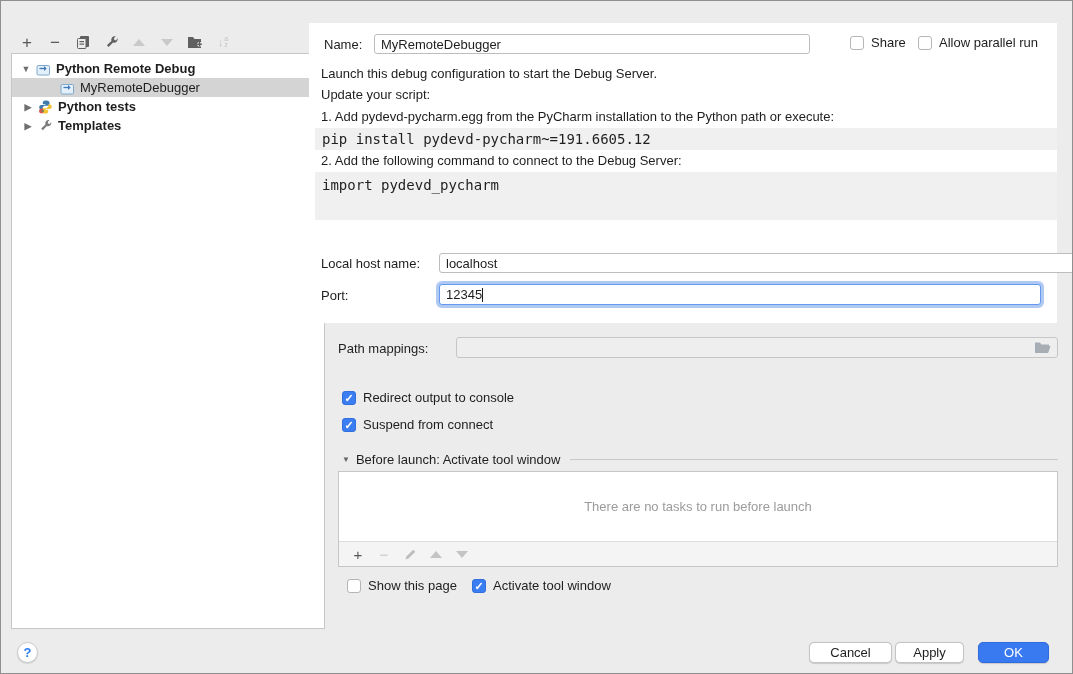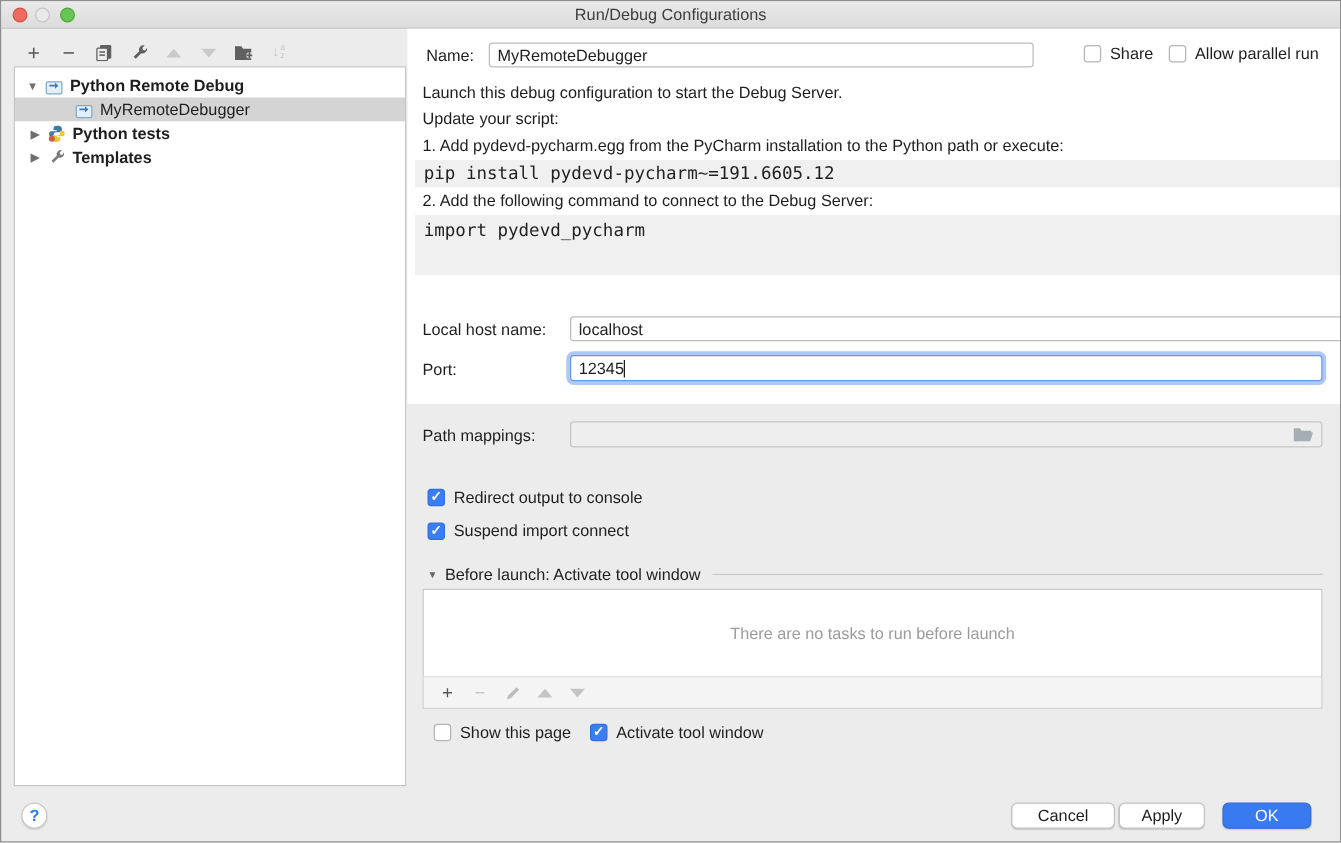--- a/index.html
+++ b/index.html
@@ -35,21 +35,21 @@
   .trow { height:19px; display:flex; align-items:center; font-size:13px; white-space:nowrap; }
   .trow .chev { width:12px; text-align:center; font-size:9px; color:#6f6f6f; }
   .trow .ticon { width:15px; height:14px; margin:0 5px 0 4px; flex:0 0 auto; }
   .trow.bold { font-weight:bold; }
   .trow.selected { background:#d4d4d4; }
   .pad1 { padding-left:8px; }
   .pad2 { padding-left:44px; }
   .pad3 { padding-left:10px; }
 
   
-  .right-white { position:absolute; left:325px; top:22px; width:748px; height:300px; background:#fff; }
+  .right-white { position:absolute; left:308px; top:22px; width:748px; height:300px; background:#fff; }
   .abs { position:absolute; }
   .lbl { font-size:13px; color:#1e1e1e; }
   .field { background:#fff; border:1px solid #bdbdbd; border-radius:3px; height:20px;
     font-family:"Liberation Sans", sans-serif; font-size:13px; color:#1e1e1e; padding:0 6px; }
   input.field { outline:none; width:100%; }
   .field-row { display:flex; align-items:center; }
   .focused { border:1px solid #639af0; box-shadow:0 0 0 3px rgba(111,157,233,.55); }
   .caret { display:inline-block; width:1px; height:14px; background:#1e1e1e; vertical-align:-2px; }
   .desc-line { font-size:13px; line-height:21px; color:#1e1e1e; }
   .code-strip { position:absolute; left:6px; right:0; background:#f0f0f0;
@@ -82,26 +82,20 @@
   .btn.primary { background:#3a7af0; border-color:#2f6be0; color:#fff; }
 
   
   svg { display:block; }
 </style>
 </head>
 <body>
 
 <div id="window">
 
-  <div class="titlebar">
-    <div class="tl red"></div>
-    <div class="tl gray"></div>
-    <div class="tl green"></div>
-    <div class="title">Run/Debug Configurations</div>
-  </div>
 
   <div class="cfg-toolbar">
     <div class="tbtn">
         <span class="glyph-dark">+</span>
       </div>
     <div class="tbtn">
         <span class="glyph-dark">−</span>
       </div>
     <div class="tbtn">
       <svg width="14" height="14" viewBox="0 0 14 14">
@@ -212,21 +206,21 @@
       <path d="M4.3 5H16.5l-2.4 7H1.9z" fill="#a7adb5"></path>
     </svg>
   </div>
 
   <div class="abs cb-row" style="left:341px; top:389px;">
     <span class="cb checked">✓</span>
     <span class="lbl">Redirect output to console</span>
   </div>
   <div class="abs cb-row" style="left:341px; top:416px;">
     <span class="cb checked">✓</span>
-    <span class="lbl">Suspend import connect</span>
+    <span class="lbl">Suspend from connect</span>
   </div>
 
   <div class="abs bl-header" style="left:341px; top:451px; width:716px;">
     <span class="dis">▼</span>
     <span class="lbl">Before launch: Activate tool window</span>
     <span class="rule"></span>
   </div>
 
   <div class="abs task-box" style="left:337px; top:470px; width:720px; height:96px;">
     <div class="task-empty">There are no tasks to run before launch</div>

